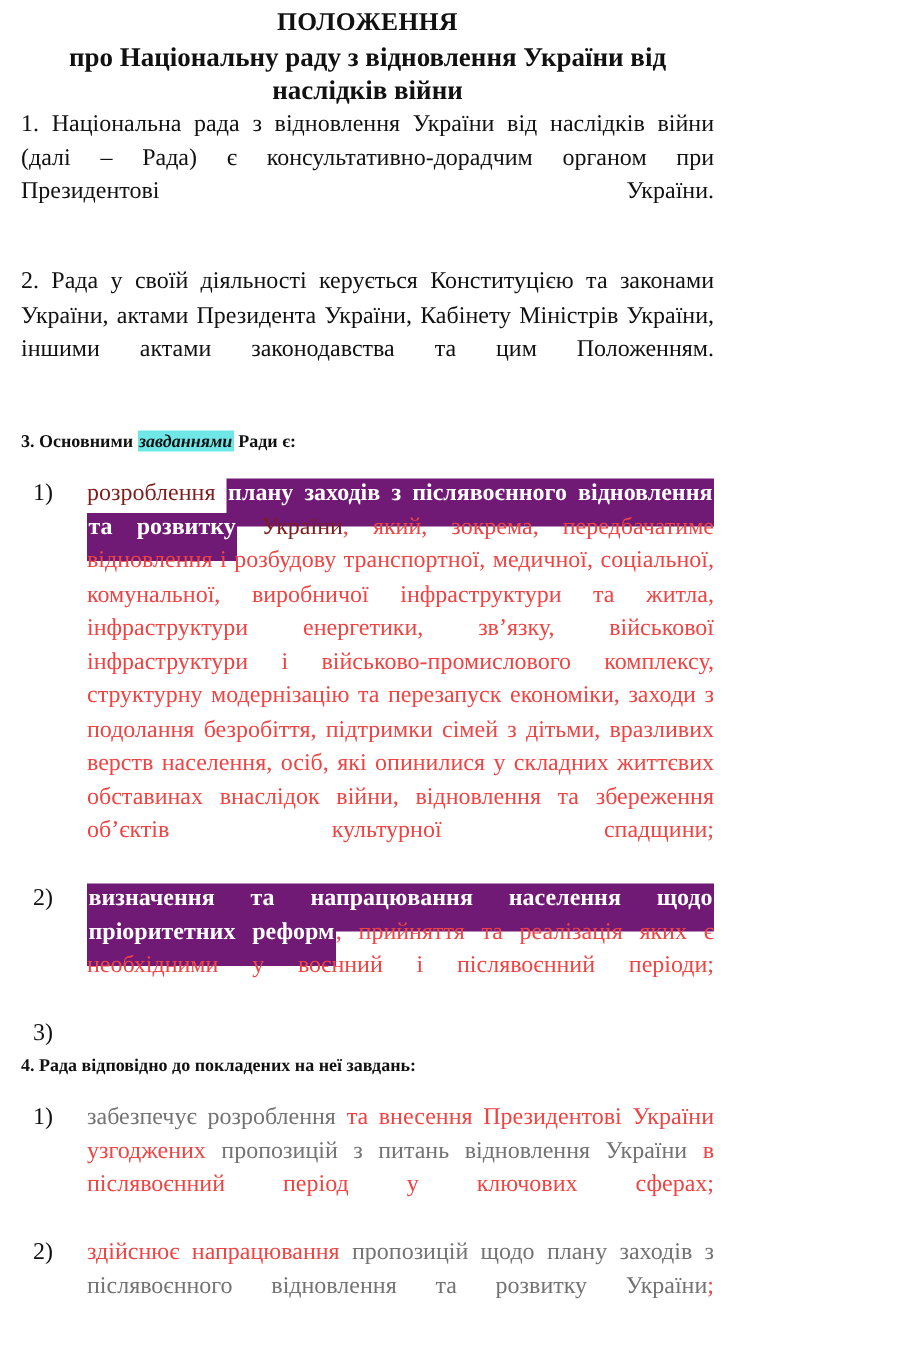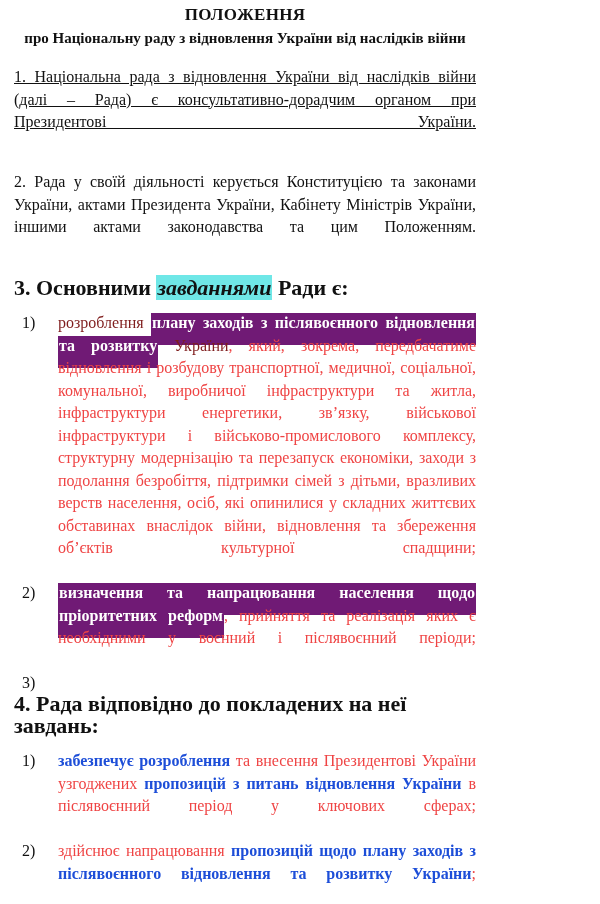--- a/index.html
+++ b/index.html
@@ -29,38 +29,38 @@
     text-align: center;
     font-weight: bold;
     font-size: 17px;
     line-height: 22px;
     letter-spacing: 0.3px;
     margin: 0;
   }
   .doc-subtitle {
     text-align: center;
     font-weight: bold;
-    font-size: 15px;
+    font-size: 18px;
     line-height: 22px;
     margin: 1px 0 0 0;
   }
 
   
   .para {
     font-size: 16px;
     line-height: 22.5px;
     text-align: justify;
     text-justify: inter-word;
     margin: 15px 0 0 0;
     text-indent: 0;
   }
-  .para.first { margin-top: 17px; text-decoration: underline; }
+  .para.first { margin-top: 1px; }
 
   .section-head {
-    font-size: 22px;
+    font-size: 12px;
     line-height: 22px;
     font-weight: bold;
     margin: 16px 0 0 0;
     text-align: left;
   }
   .section-head.sec4 { margin-top: 21px; }
 
   
   .list {
     margin: 13px 0 0 0;
@@ -93,21 +93,21 @@
   .list li > .body:after,
   .para:after {
     content: "";
     display: inline-block;
     width: 100%;
   }
 
   
   .r-black  { color: #ef4444; }
   .r-red    { color: #7f1d1d; }
-  .r-red-b  { color: #1d4ed8; font-weight: bold; }
+  .r-red-b  { color: #737373; font-weight: normal; }
   .hl-red   {
     background: #701a75;
     color: #ffffff;
     font-weight: bold;
     box-decoration-break: clone;
     -webkit-box-decoration-break: clone;
     padding: 1px 1px 14px 1px;
   }
   .hl-cyan  {
     background: #6fe7e7;

